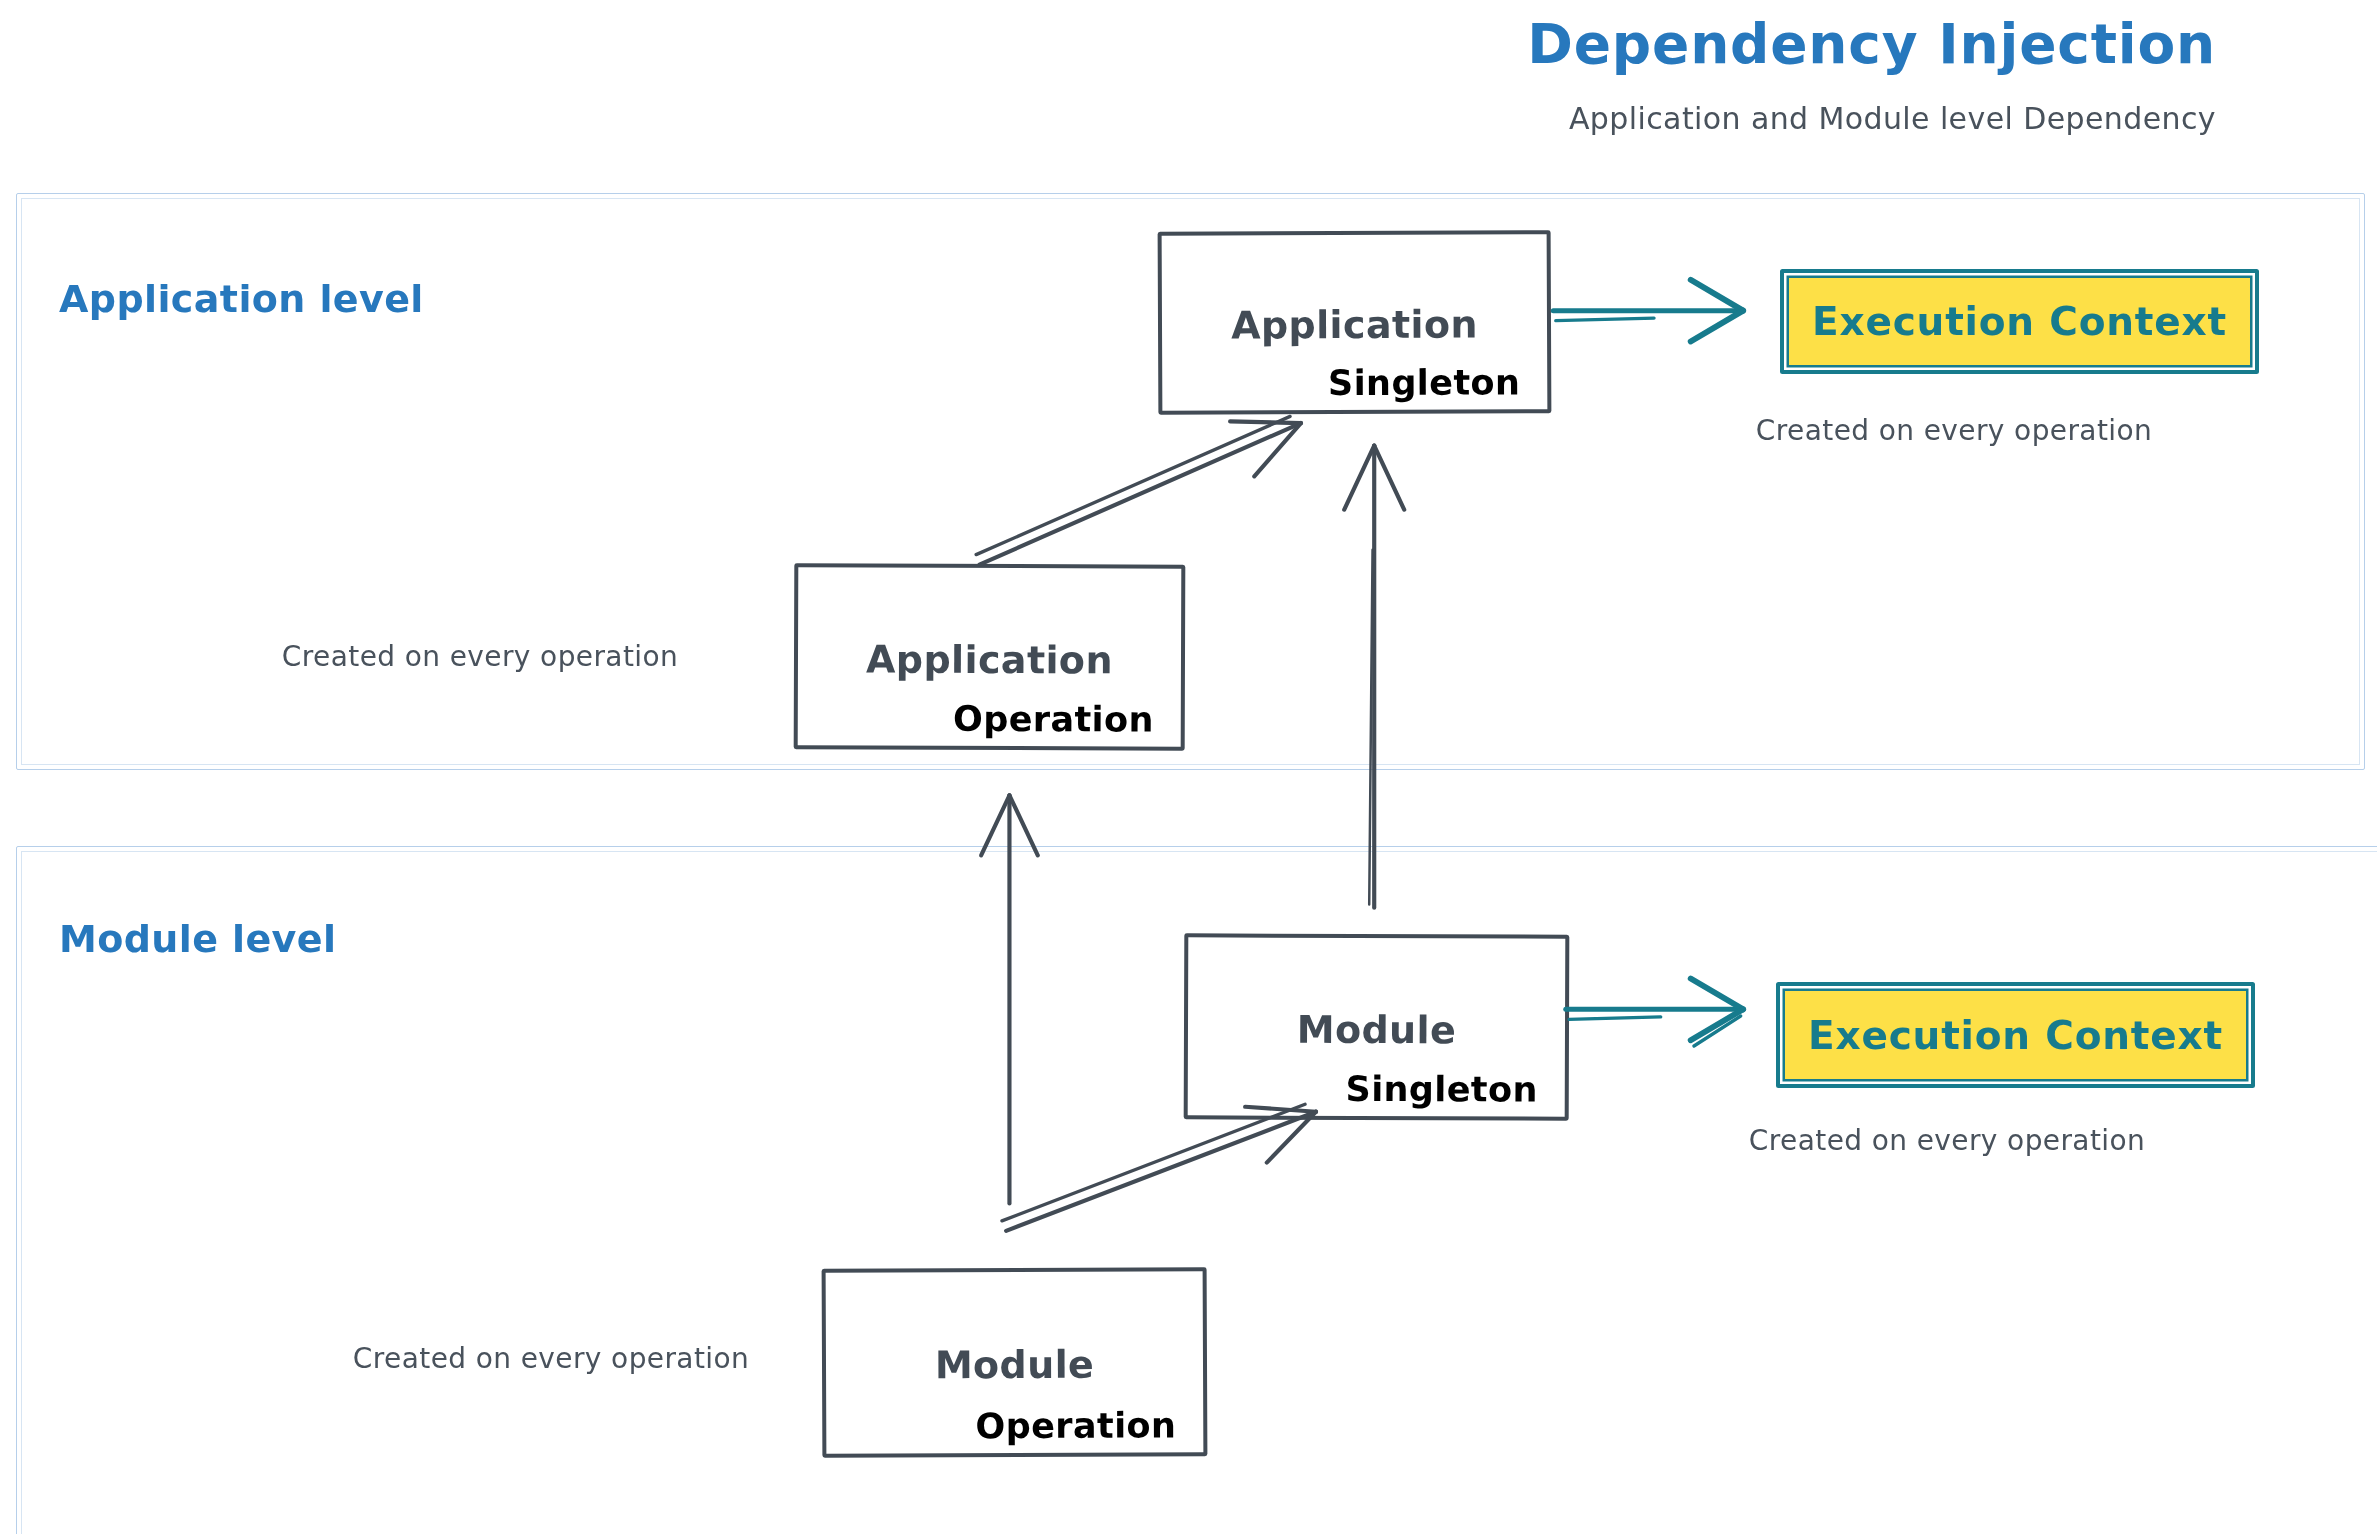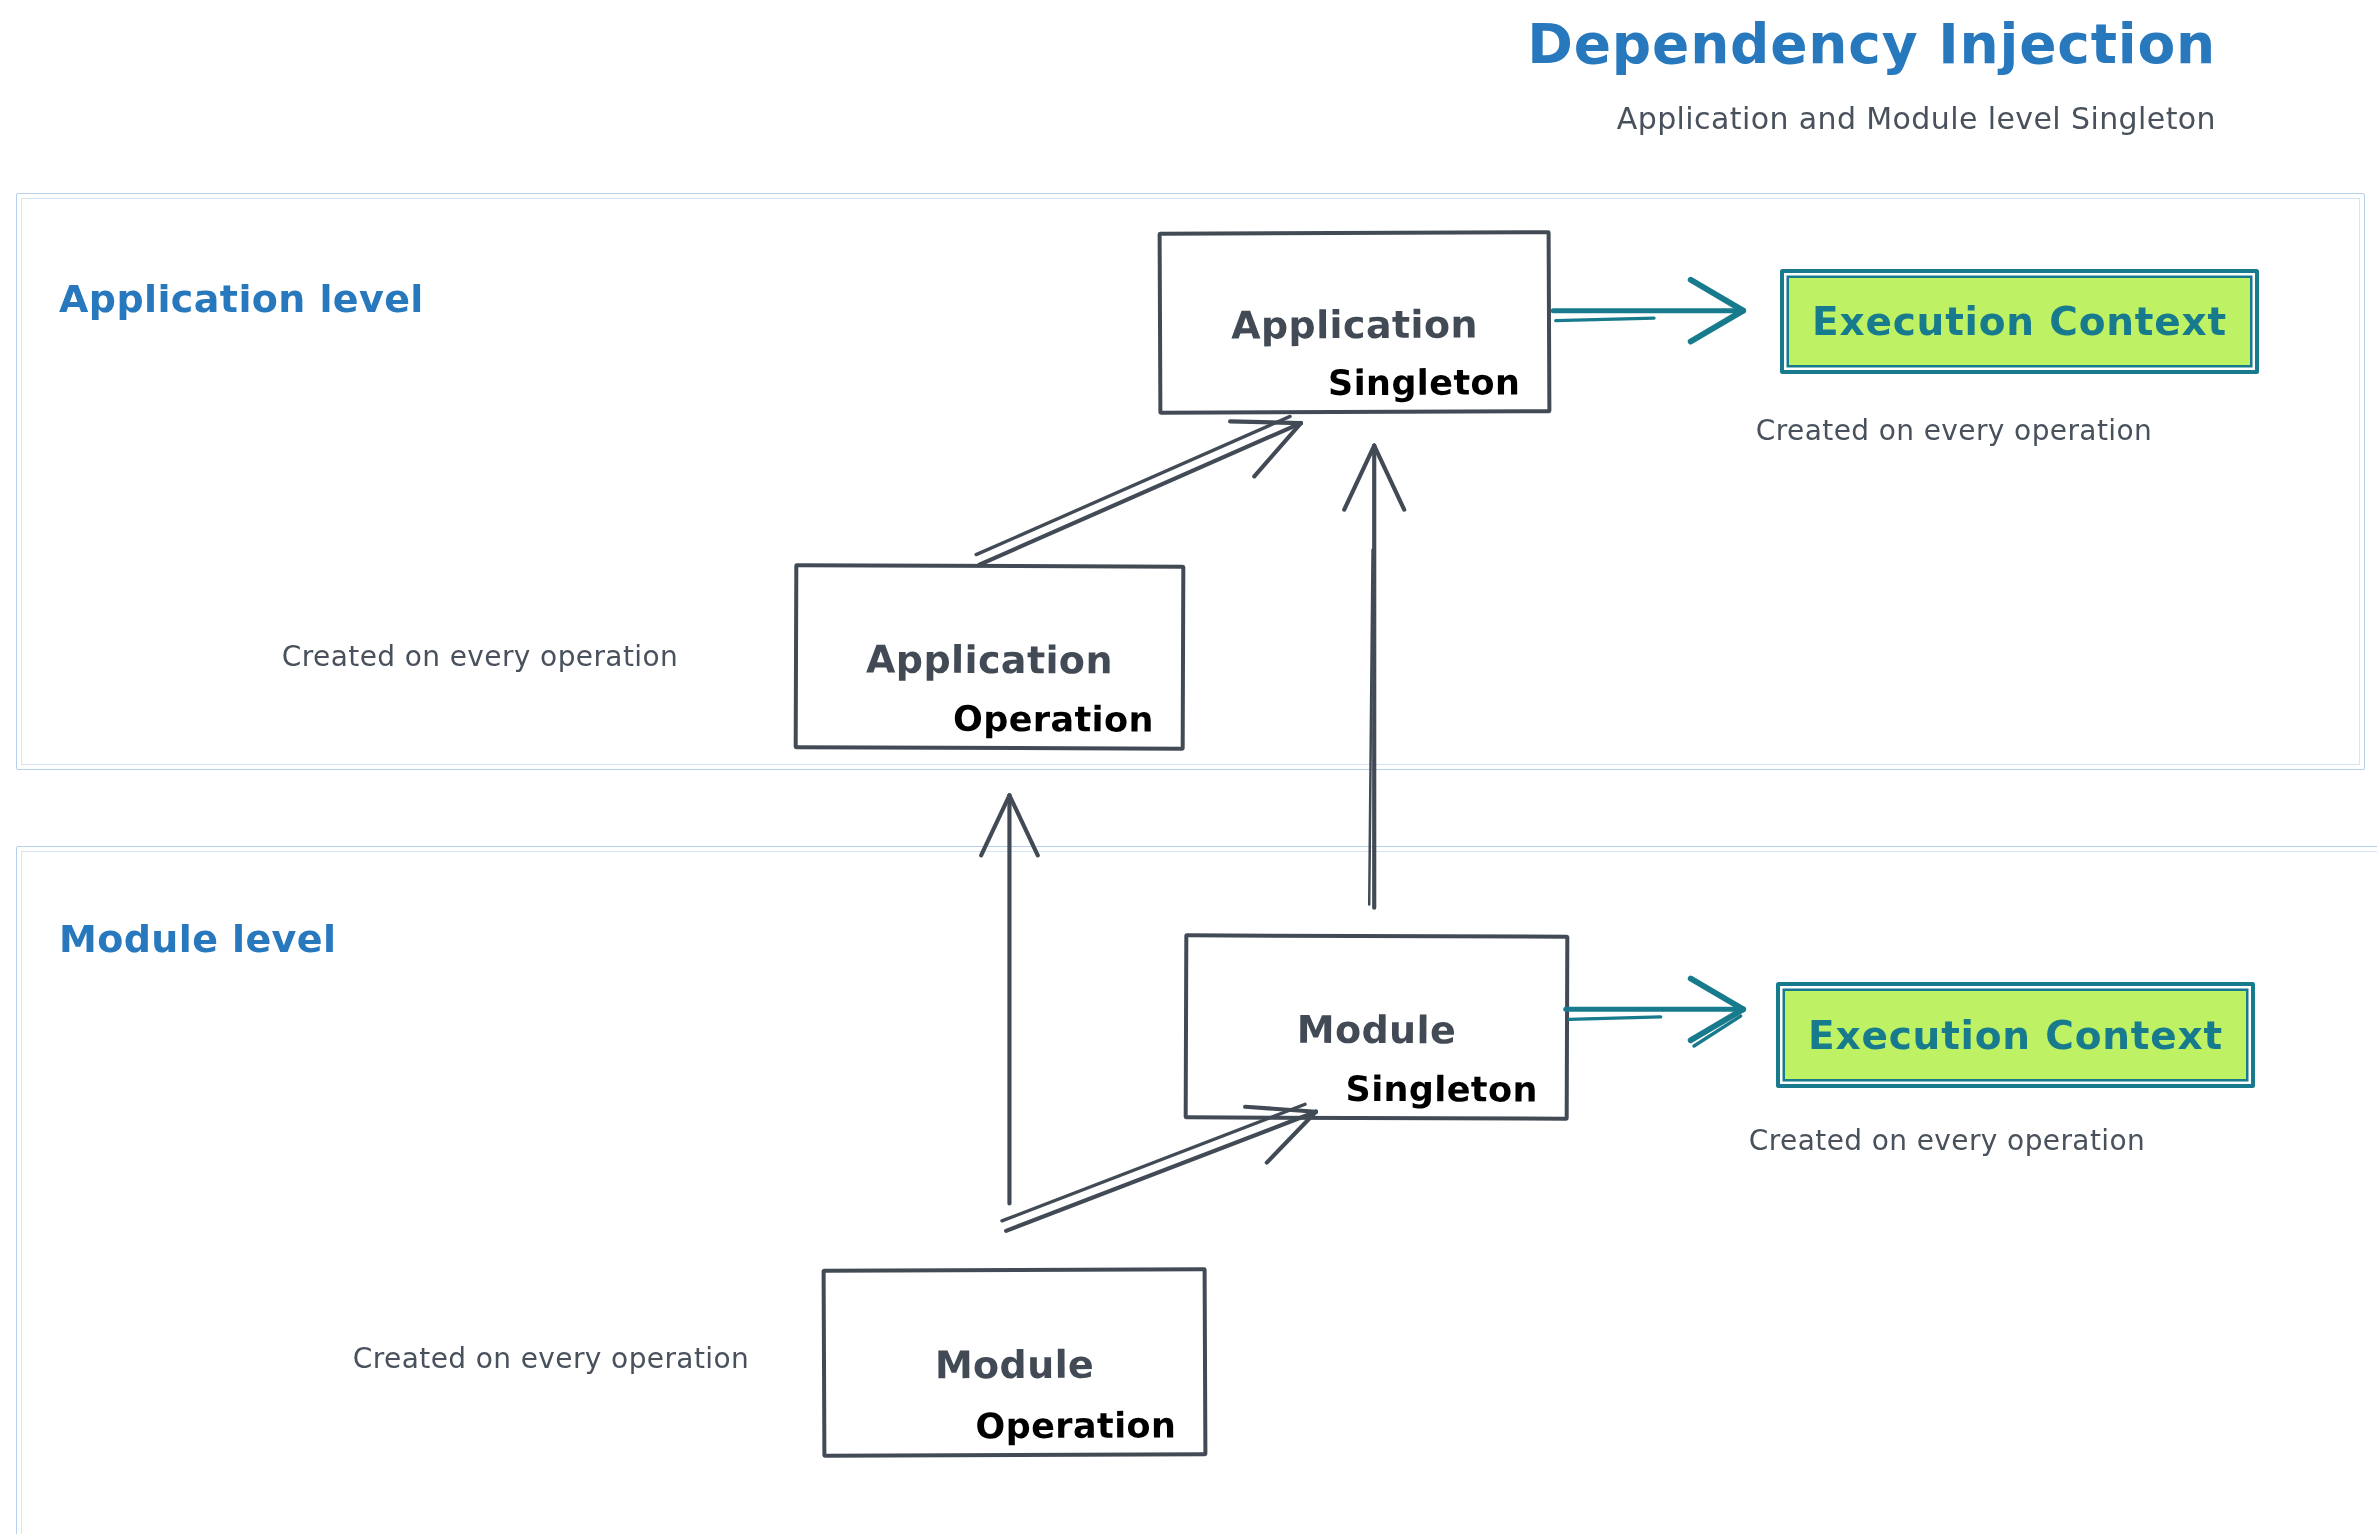--- a/index.html
+++ b/index.html
@@ -21,42 +21,42 @@
   .level-label{position:absolute;font-size:38px;font-weight:600;color:#2778bd;
                letter-spacing:0.4px;white-space:nowrap;}
 
   
   .node{position:absolute;background:#fff;border:4.2px solid #424b55;border-radius:2.5px;
         display:flex;align-items:center;justify-content:center;}
   .node-title{font-size:38px;font-weight:600;color:#424b55;letter-spacing:0.4px;
               margin-top:5px;white-space:nowrap;}
   .node-badge{position:absolute;right:27px;bottom:6.7px;font-size:35px;font-weight:600;
               color:#000000;letter-spacing:0.4px;}
-  .exec{position:absolute;background:#bef264;border:4.2px solid #177b8d;border-radius:2.5px;
+  .exec{position:absolute;background:#fde047;border:4.2px solid #177b8d;border-radius:2.5px;
         box-shadow:inset 0 0 0 2.5px #ffffff,inset 0 0 0 5px #177b8d;
         display:flex;align-items:center;justify-content:center;}
   .exec-label{font-size:39px;font-weight:600;color:#177b8d;letter-spacing:0.8px;white-space:nowrap;}
 
   .caption{position:absolute;transform:translate(-50%,-50%);font-size:28px;font-weight:500;
            color:#49525c;letter-spacing:0.4px;white-space:nowrap;}
 
   
   .tilt-a{transform:rotate(-0.25deg);}
   .tilt-b{transform:rotate(0.2deg);}
 
   #arrows{position:absolute;inset:0;pointer-events:none;}
 </style>
 </head>
 <body>
 
 <div id="canvas">
 
   <div class="header">
     <div class="title">Dependency Injection</div>
-    <div class="subtitle">Application and Module level Singleton</div>
+    <div class="subtitle">Application and Module level Dependency</div>
   </div>
 
   <section class="container app">
     <div class="level-label" style="left:42px;top:83px;">Application level</div>
 
     <div class="node tilt-a" style="left:1141px;top:37px;width:385px;height:175px;">
       <div class="node-title">Application</div>
       <div class="node-badge">Singleton</div>
     </div>
 

